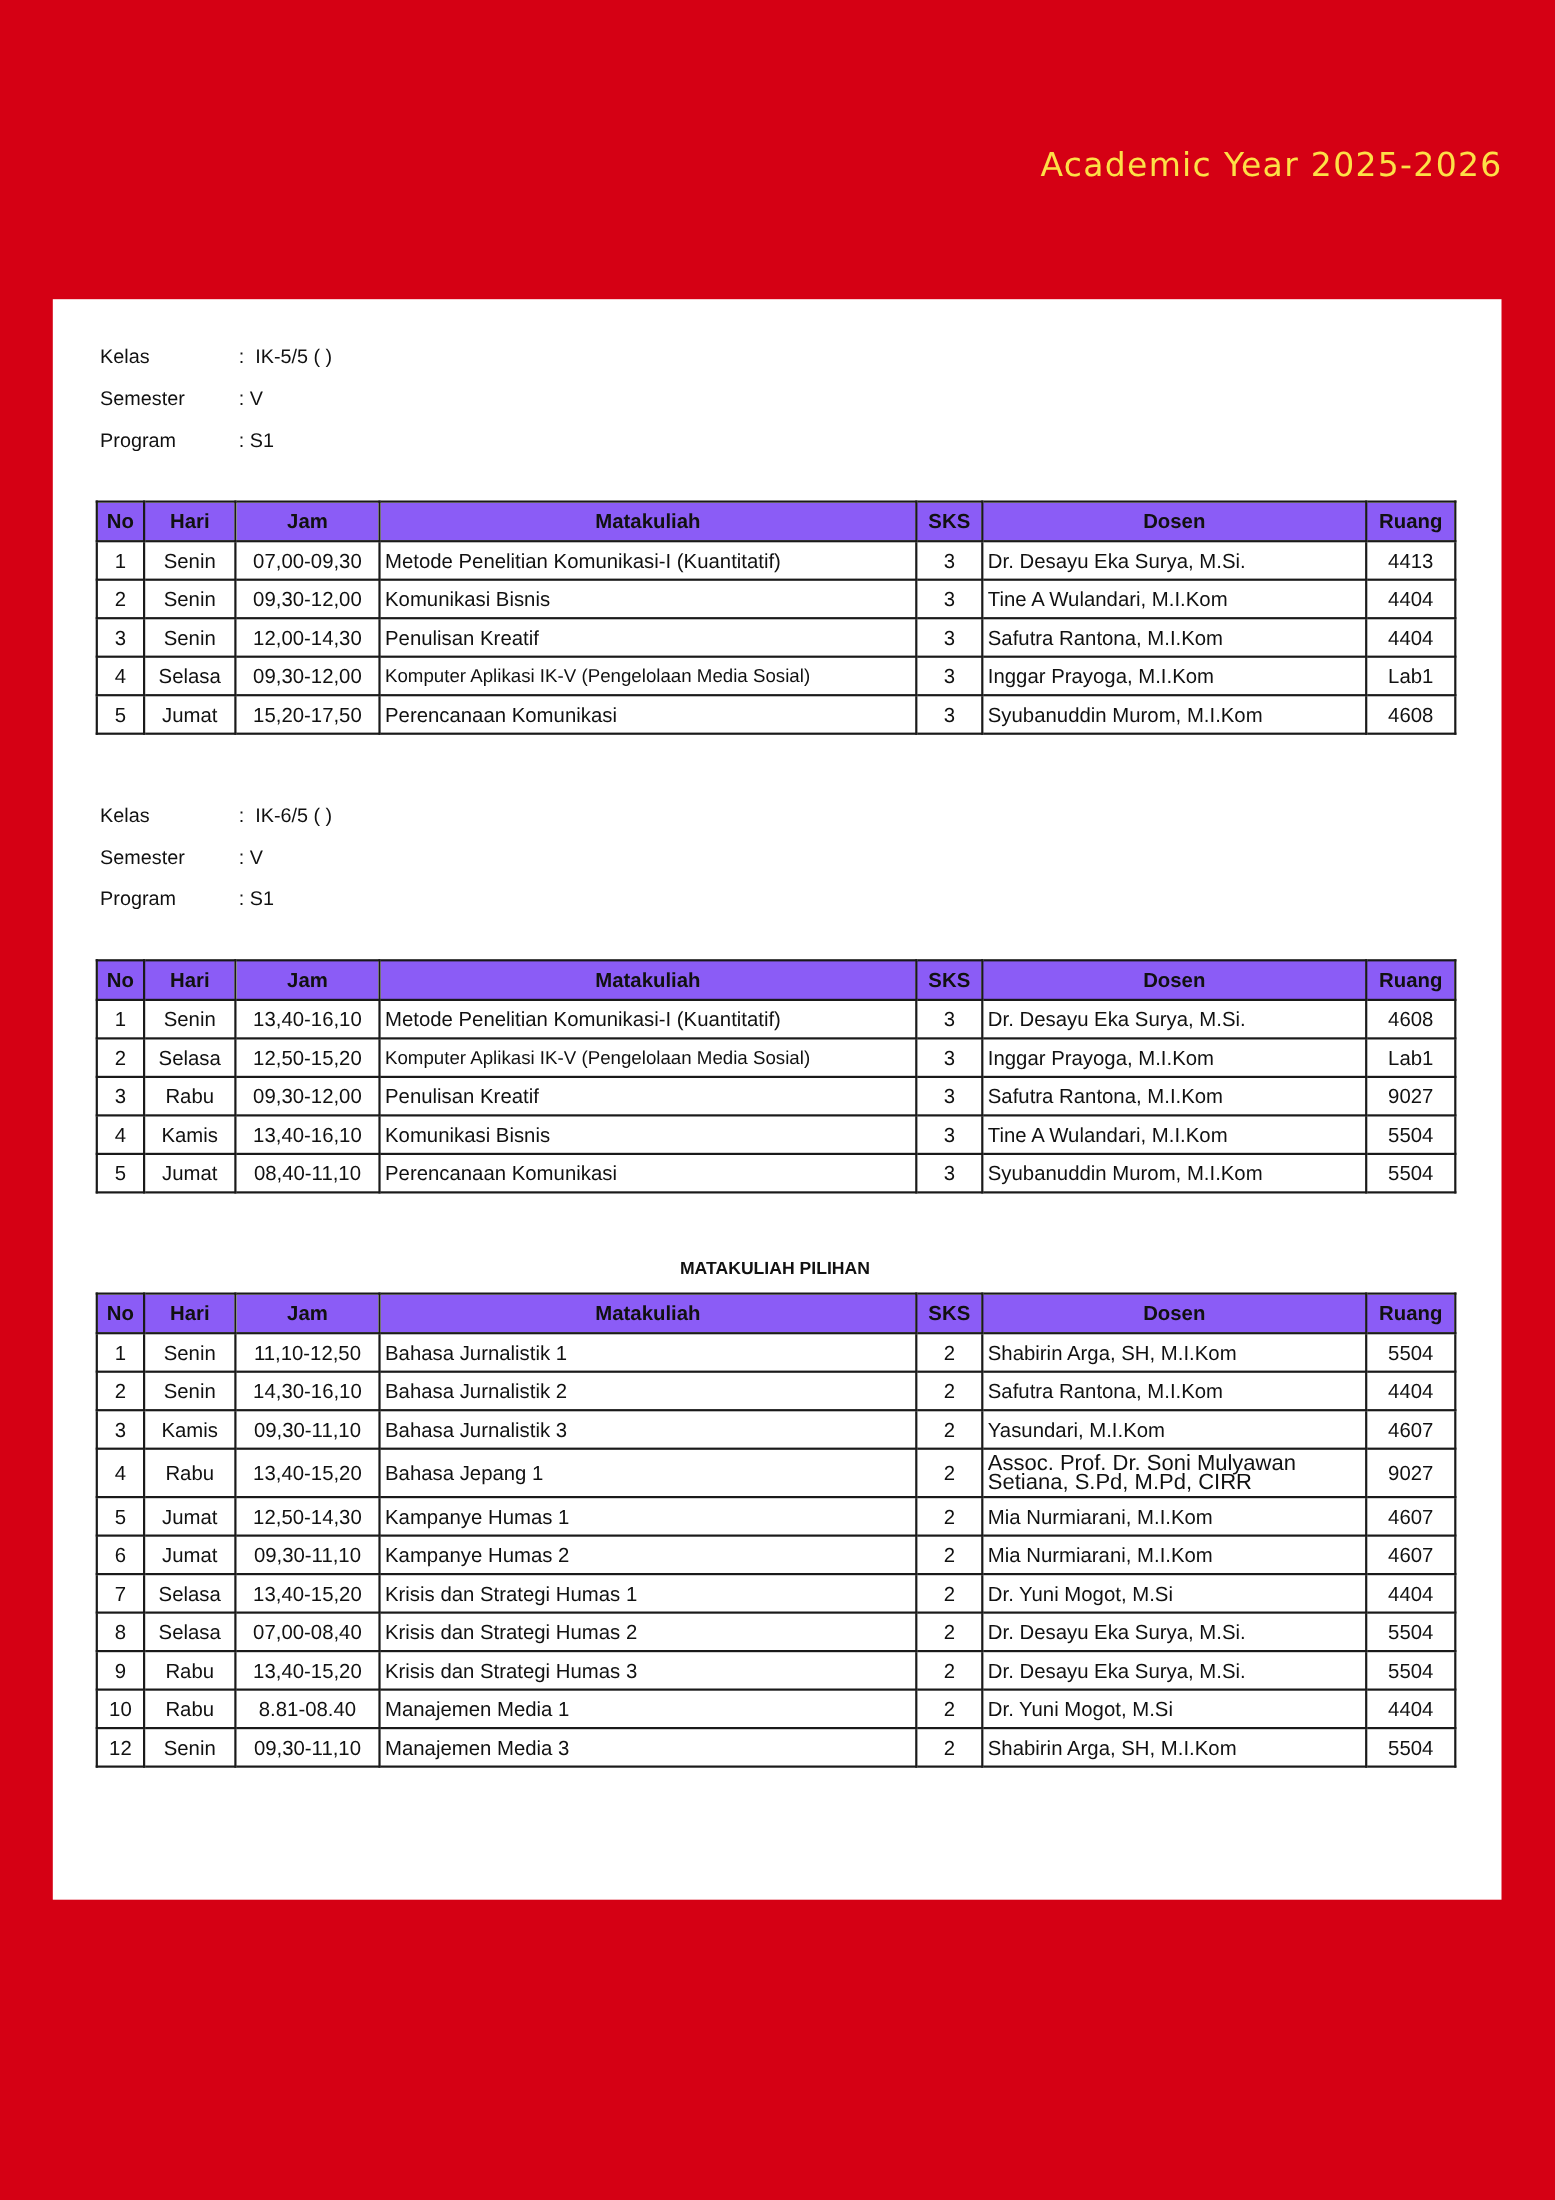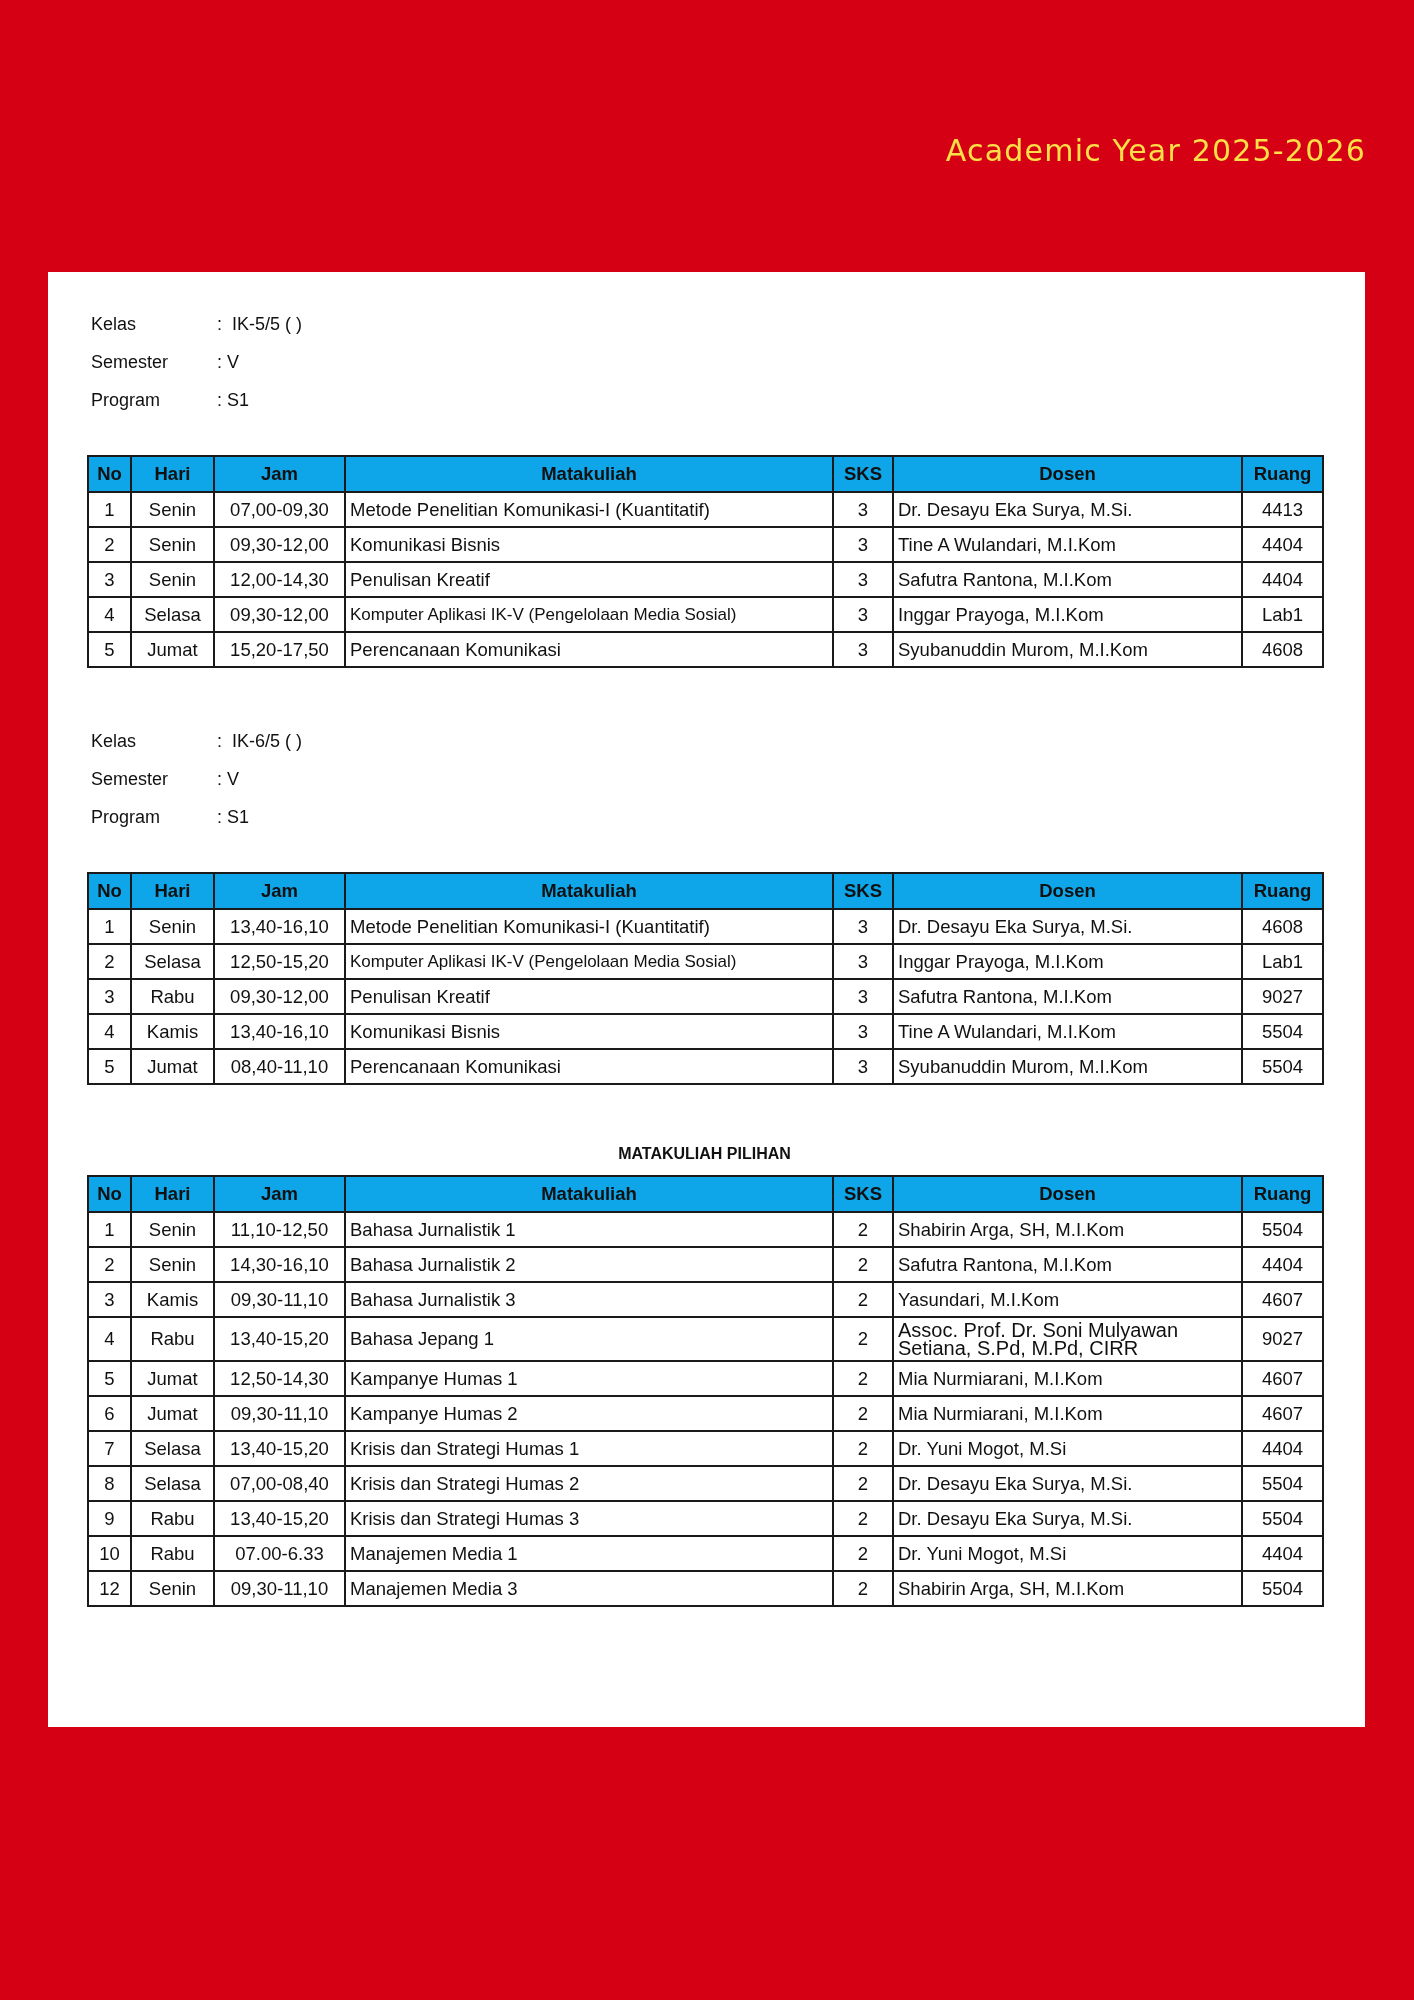--- a/index.html
+++ b/index.html
@@ -45,21 +45,21 @@
     table-layout: fixed;
   }
   .tbl th, .tbl td {
     border: 2.5px solid #1a1a1a;
     height: 33px;
     padding: 0 4px;
     white-space: nowrap;
     overflow: hidden;
   }
   .tbl th {
-    background: #0ea5e9;
+    background: #8b5cf6;
     font-weight: bold;
     text-align: center;
     height: 34px;
   }
   .tbl td.c { text-align: center; }
   .tbl td.l { text-align: left; }
   .tbl td.small { font-size: 17px; }
   .tbl td.tiny { font-size: 20px; white-space: normal; line-height: 18px; padding-top: 1px; padding-bottom: 1px; }
   .tbl tr.tall td { height: 40px; }
   .section-heading {
@@ -357,21 +357,21 @@
           <td class="c">Rabu</td>
           <td class="c">13,40-15,20</td>
           <td class="l">Krisis dan Strategi Humas 3</td>
           <td class="c">2</td>
           <td class="l">Dr. Desayu Eka Surya, M.Si.</td>
           <td class="c">5504</td>
         </tr>
         <tr>
           <td class="c">10</td>
           <td class="c">Rabu</td>
-          <td class="c">07.00-6.33</td>
+          <td class="c">8.81-08.40</td>
           <td class="l">Manajemen Media 1</td>
           <td class="c">2</td>
           <td class="l">Dr. Yuni Mogot, M.Si</td>
           <td class="c">4404</td>
         </tr>
         <tr>
           <td class="c">12</td>
           <td class="c">Senin</td>
           <td class="c">09,30-11,10</td>
           <td class="l">Manajemen Media 3</td>

